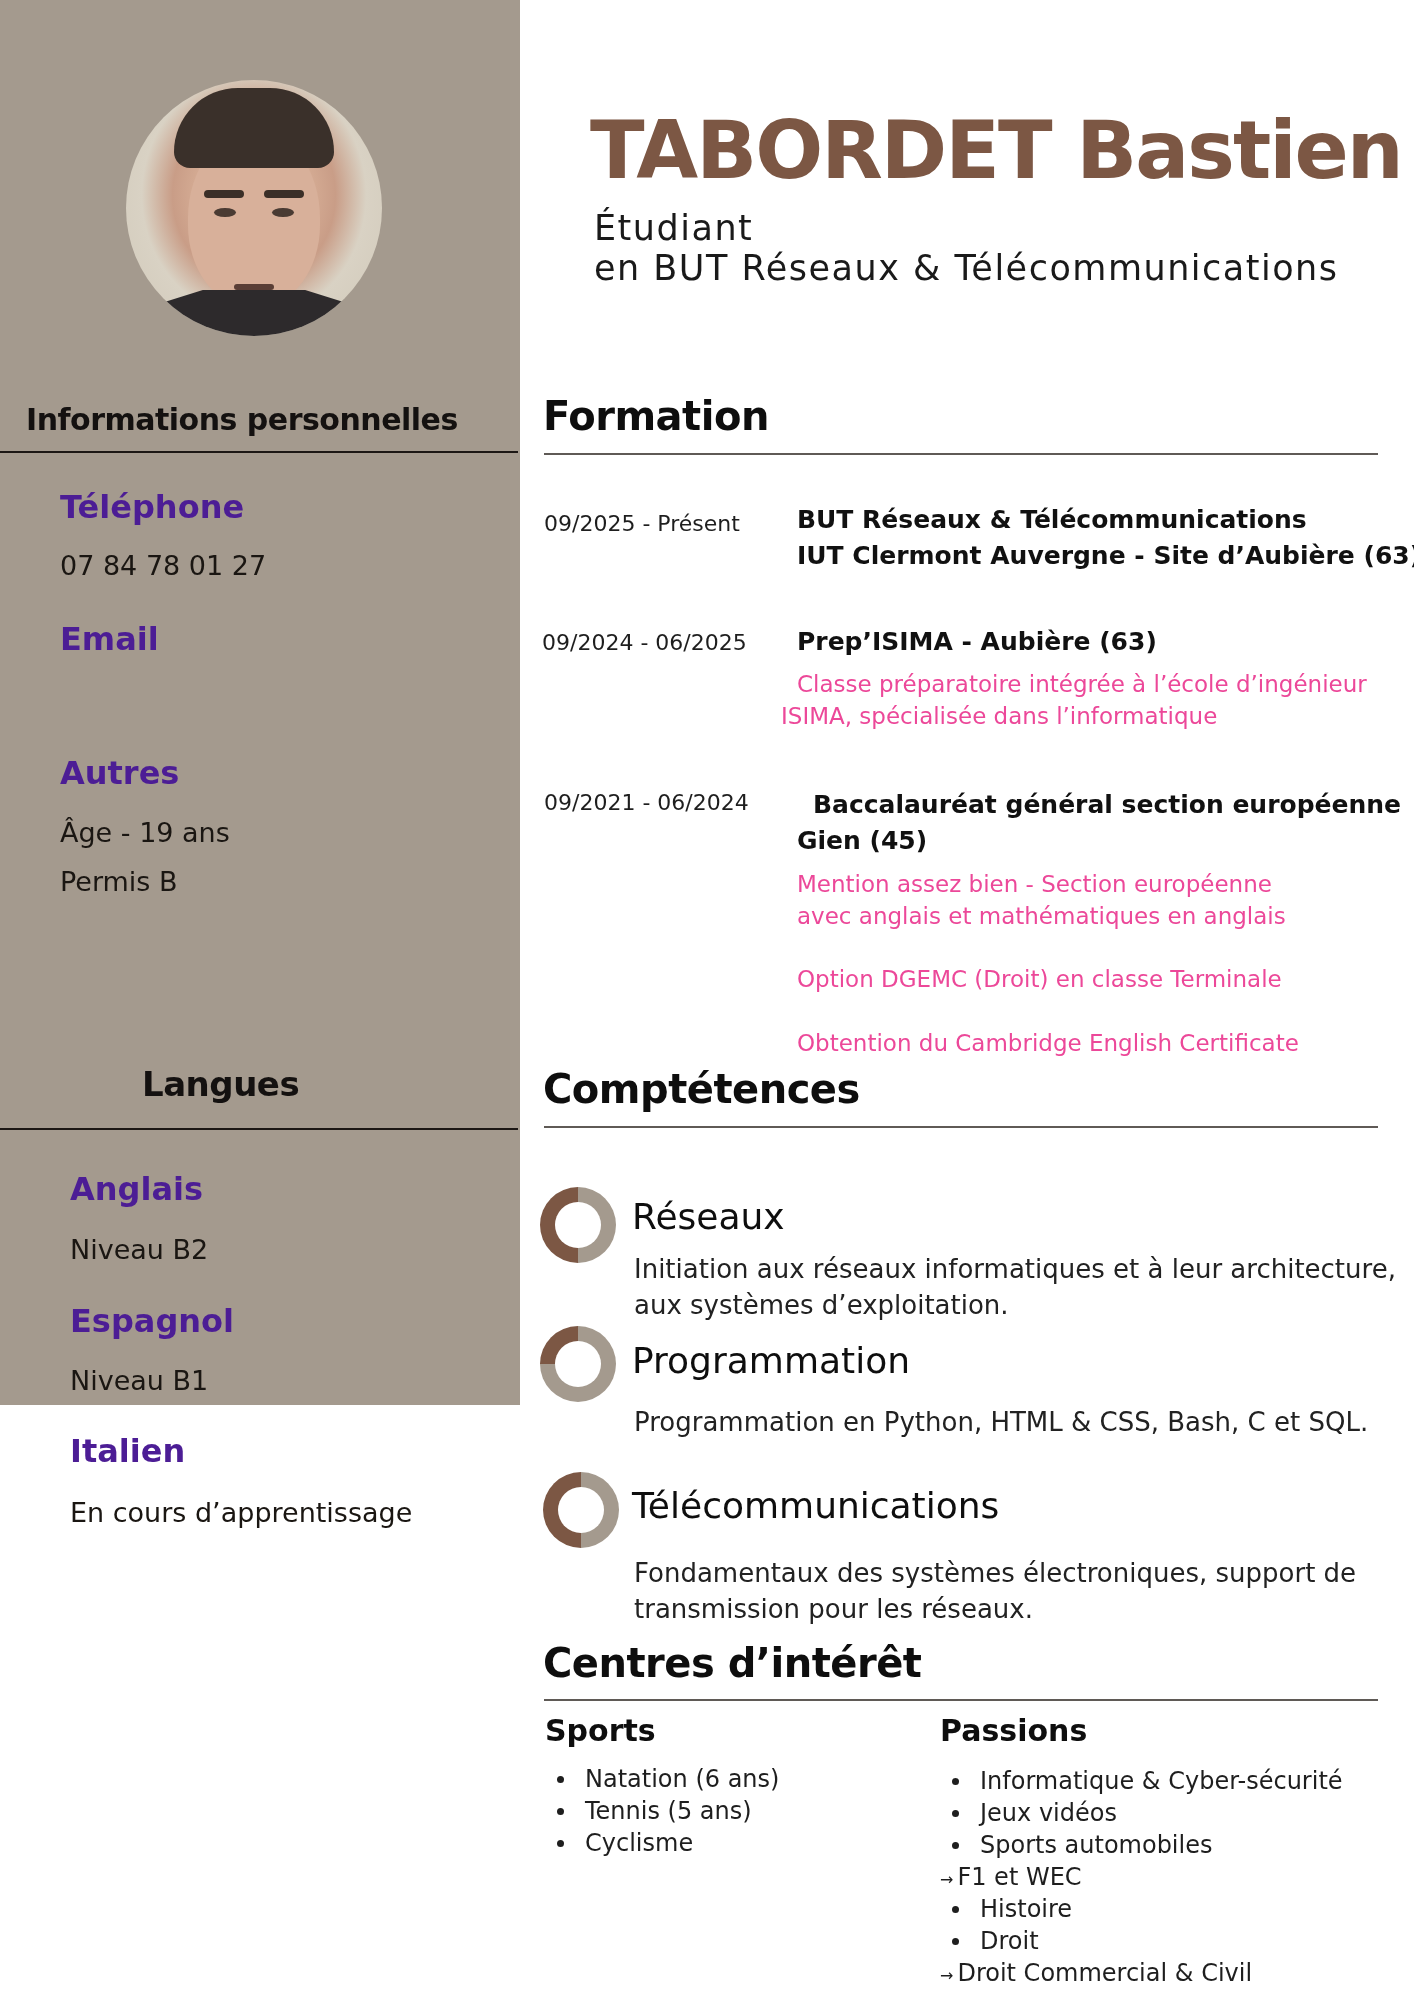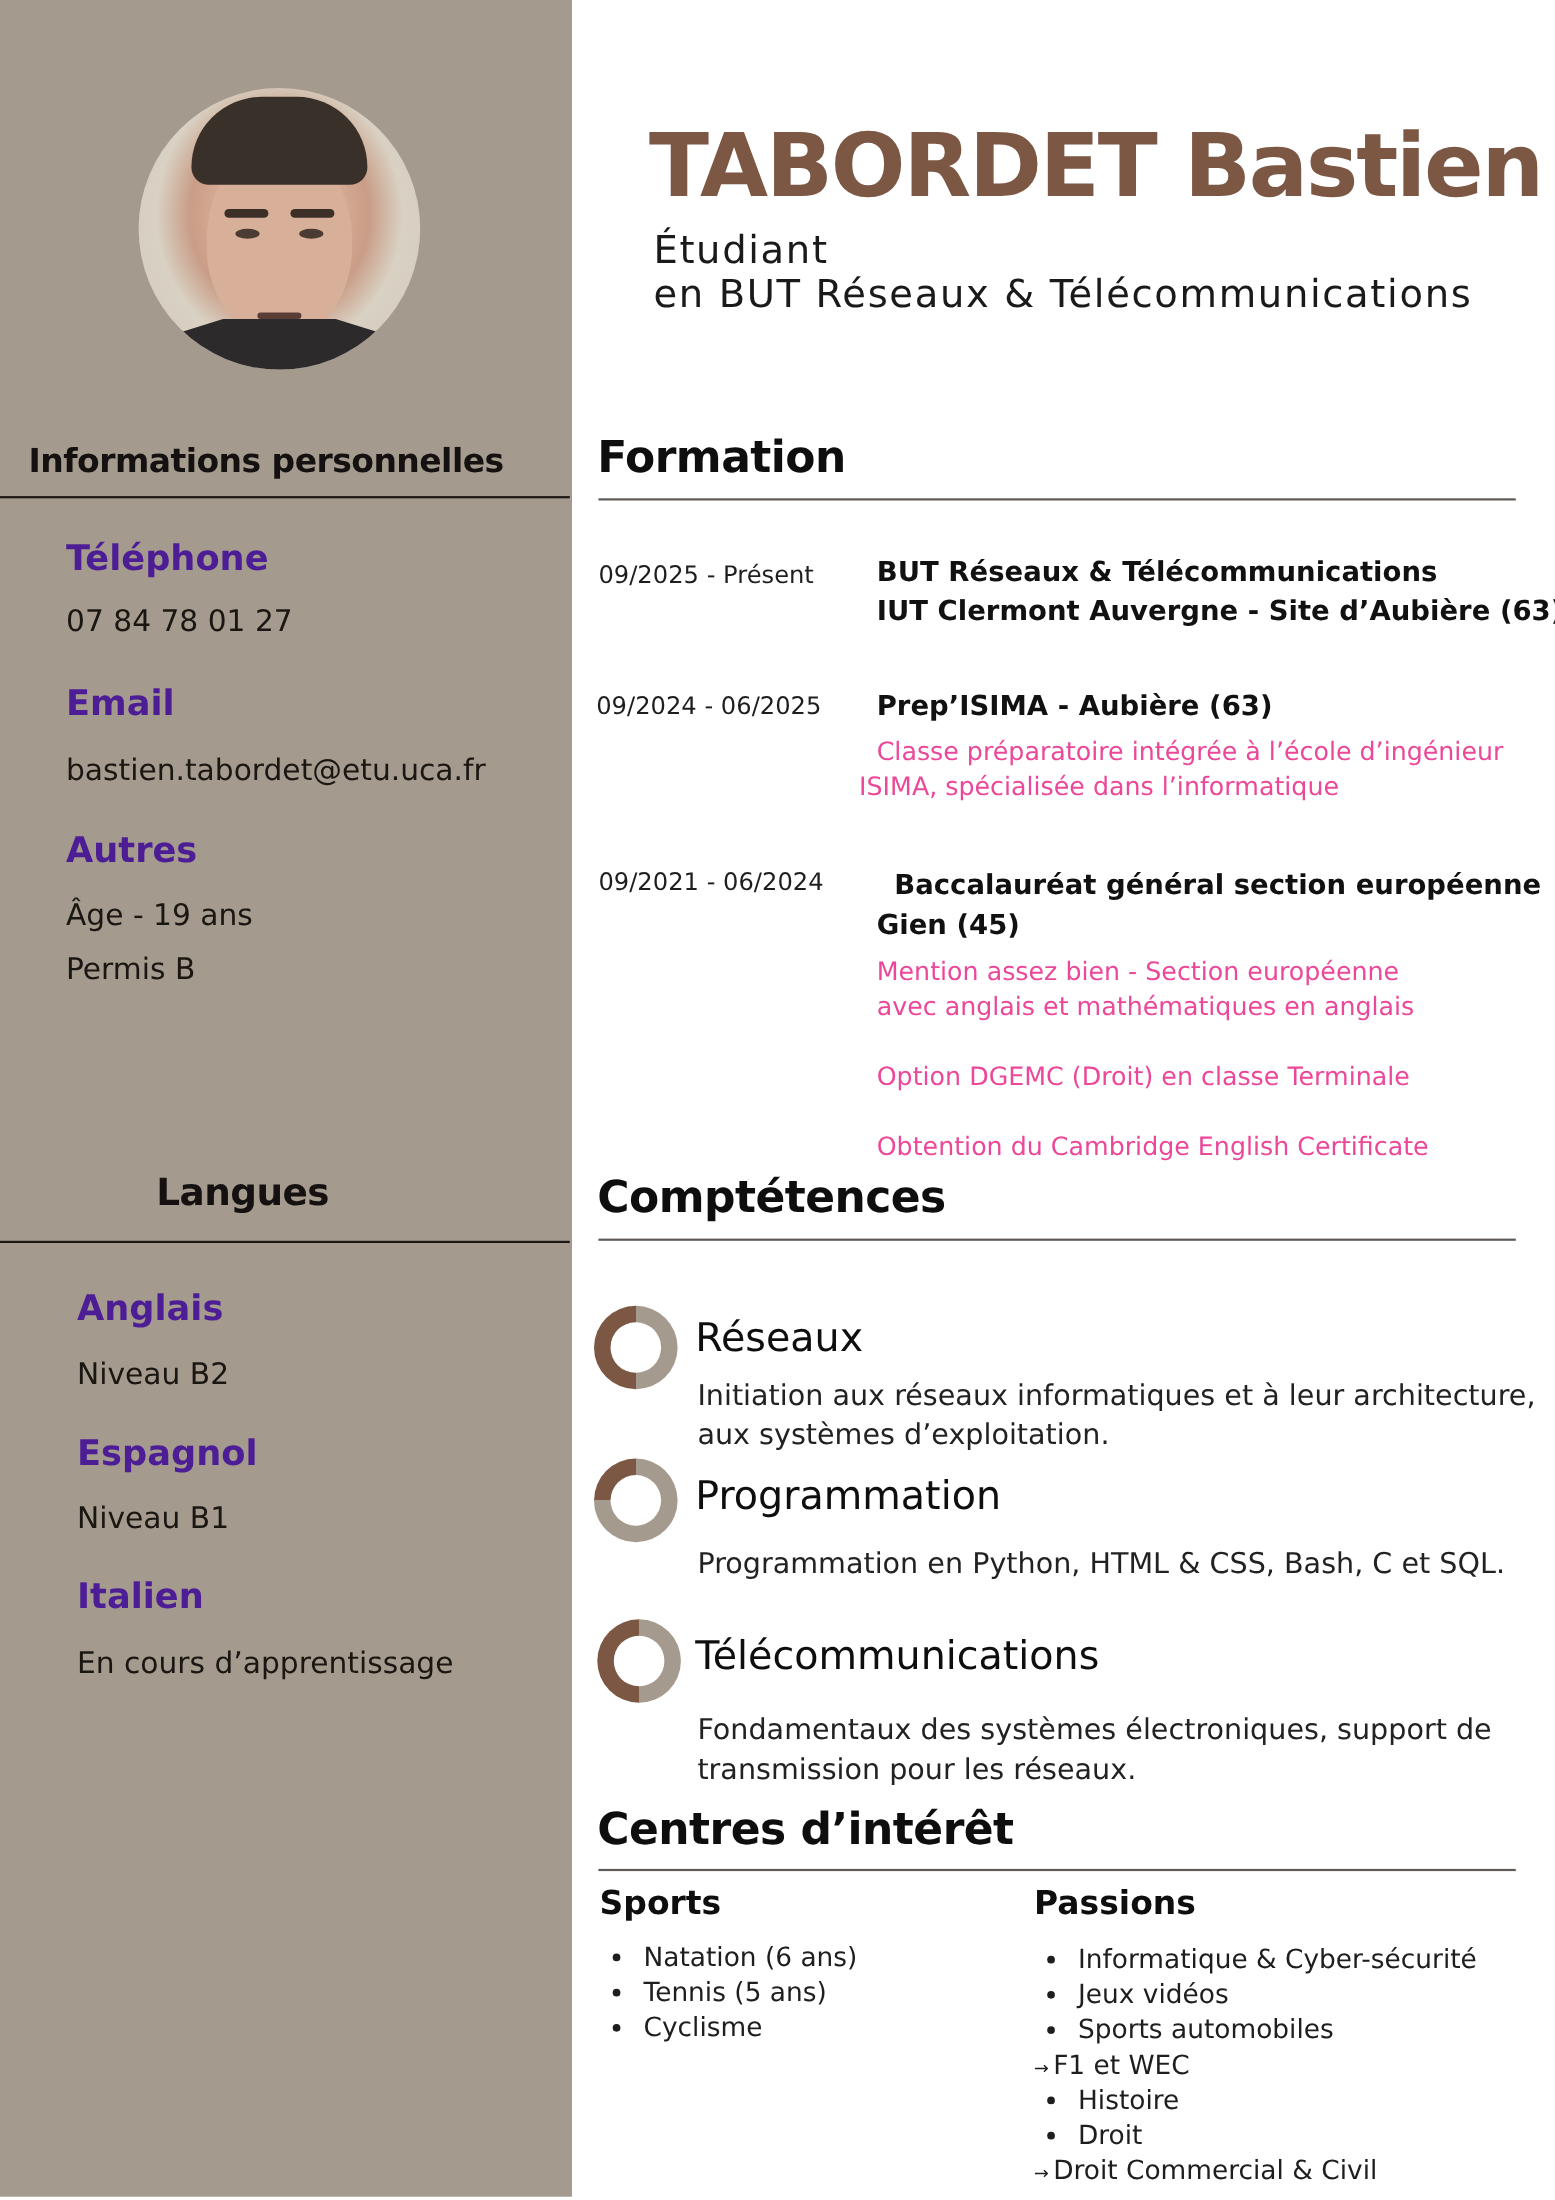--- a/index.html
+++ b/index.html
@@ -1,20 +1,20 @@
 <!DOCTYPE html>
 <html><head>
 <meta charset="utf-8">
 <style>
   * { box-sizing: border-box; margin: 0; padding: 0; }
   html, body { width: 1414px; height: 2000px; background: #ffffff; overflow: hidden; }
   body { position: relative; font-family: "DejaVu Sans", sans-serif; color: #141110; }
   .abs { position: absolute; white-space: nowrap; }
 
-  .sidebar { position: absolute; left: 0; top: 0; width: 520px; height: 1997px; background: #a49a8e; }
+  .sidebar { position: absolute; left: 0; top: 0; width: 520px; height: 1405px; background: #a49a8e; }
   .photo { position: absolute; left: 126px; top: 80px; width: 256px; height: 256px; border-radius: 50%;
            background: radial-gradient(ellipse at 50% 45%, #e3c2ae 0%, #d6ad95 30%, #c99d87 45%, #d9d2c4 62%, #cfc7b7 100%);
            overflow: hidden; }
   .photo .hair { position: absolute; left: 48px; top: 8px; width: 160px; height: 80px; border-radius: 80px 80px 20px 20px; background: #3a302a; }
   .photo .face { position: absolute; left: 62px; top: 50px; width: 132px; height: 176px; border-radius: 50% 50% 46% 46%; background: #d8b09a; }
   .photo .brow { position: absolute; top: 110px; width: 40px; height: 8px; background: #3b2f28; border-radius: 4px; }
   .photo .eye { position: absolute; top: 128px; width: 22px; height: 9px; background: #4a3b33; border-radius: 50%; }
   .photo .mouth { position: absolute; left: 108px; top: 204px; width: 40px; height: 6px; background: #5a3e36; border-radius: 3px; }
   .photo .shirt { position: absolute; left: 0; top: 210px; width: 256px; height: 60px; background: #2d2a2c; clip-path: polygon(0 40%, 30% 0, 70% 0, 100% 40%, 100% 100%, 0 100%); }
 
@@ -60,21 +60,20 @@
     <div class="shirt"></div>
   </div>
 
   <div class="abs side-title" style="left:26px; top:402px;">Informations personnelles</div>
   <div class="side-line" style="top:451px;"></div>
 
   <div class="abs side-label" style="left:60px; top:488px;">Téléphone</div>
   <div class="abs side-value" style="left:60px; top:550px;">07 84 78 01 27</div>
 
   <div class="abs side-label" style="left:60px; top:620px;">Email</div>
-  <div class="abs side-value" style="left:60px; top:685px;">bastien.tabordet@etu.uca.fr</div>
 
   <div class="abs side-label" style="left:60px; top:754px;">Autres</div>
   <div class="abs side-value" style="left:60px; top:817px;">Âge - 19 ans</div>
   <div class="abs side-value" style="left:60px; top:866px;">Permis B</div>
 
   <div class="abs side-title" style="left:142px; top:1064px; font-size:34px;">Langues</div>
   <div class="side-line" style="top:1128px;"></div>
 
   <div class="abs side-label" style="left:70px; top:1170px;">Anglais</div>
   <div class="abs side-value" style="left:70px; top:1234px;">Niveau B2</div>

